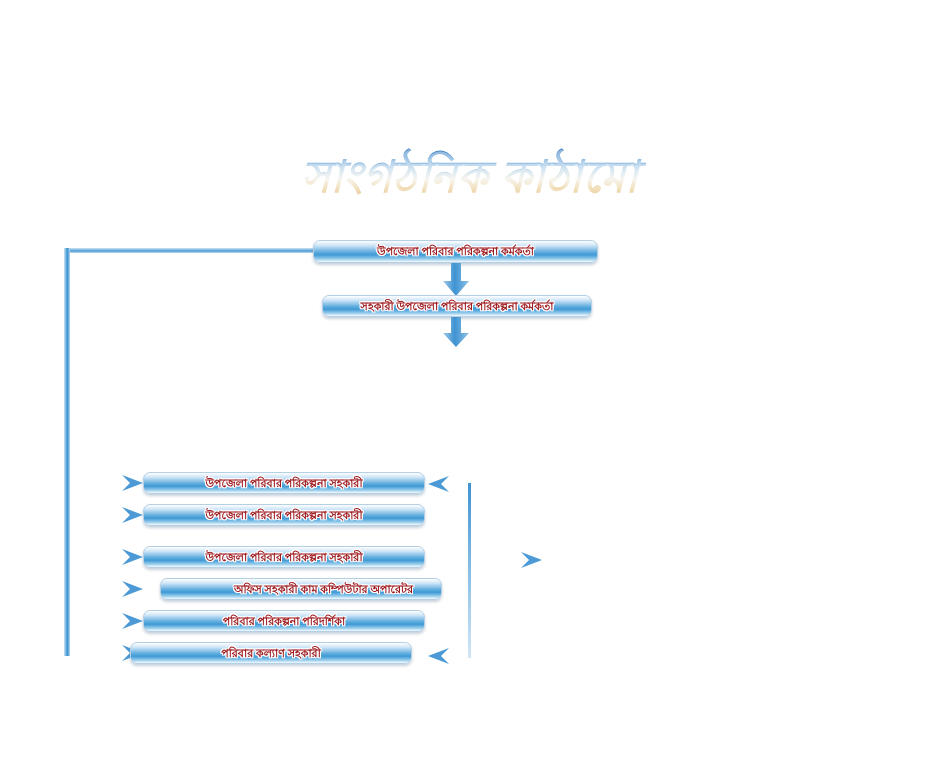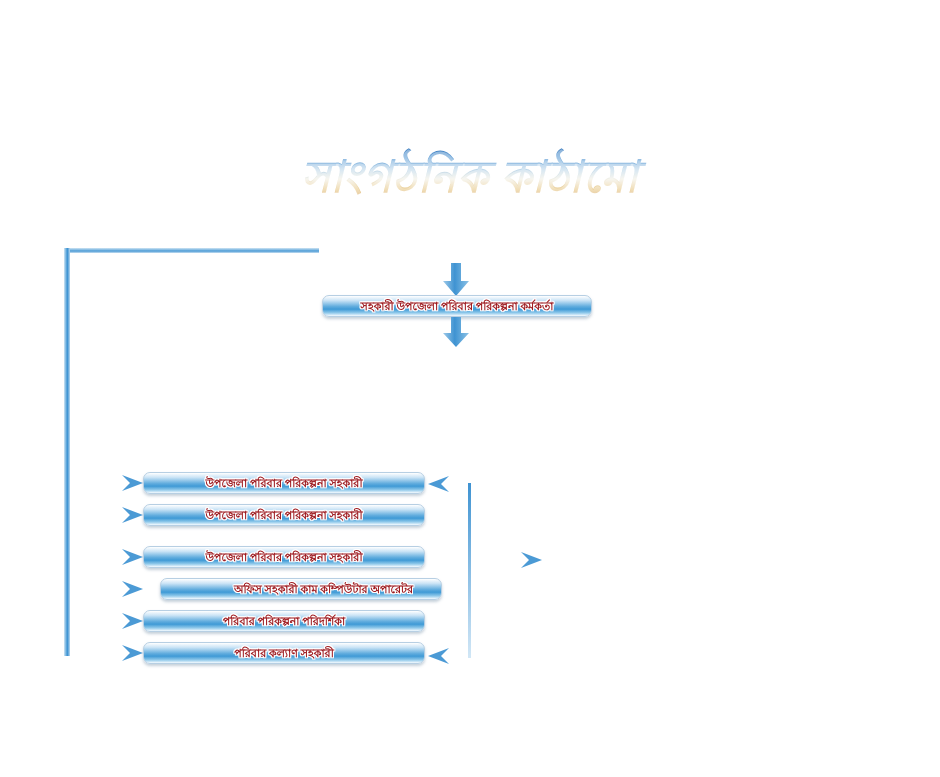--- a/index.html
+++ b/index.html
@@ -118,20 +118,23 @@
     <g fill="#4b9ad5">
       <path d="M58,3 L79,11 L58,19 L66,11 Z"></path>
       <path d="M58,35 L79,43 L58,51 L66,43 Z"></path>
       <path d="M58,77 L79,85 L58,93 L66,85 Z"></path>
       <path d="M58,109 L79,117 L58,125 L66,117 Z"></path>
       <path d="M58,141 L79,149 L58,157 L66,149 Z"></path>
       <path d="M58,173 L79,181 L58,189 L66,181 Z"></path>
     </g>
   </svg>
 
+  <div class="node" style="left:313px; top:192px; width:285px; height:23px;">
+    <span class="label">উপজেলা পরিবার পরিকল্পনা কর্মকর্তা</span>
+  </div>
 
   <svg class="arrow-svg" style="left:440px; top:215px; width:32px; height:33px;" viewBox="0 0 32 33">
     <defs>
       <linearGradient id="gdown1" x1="0" y1="0" x2="1" y2="0">
         <stop offset="0%" stop-color="#9fcae9"></stop>
         <stop offset="45%" stop-color="#3f93d2"></stop>
         <stop offset="100%" stop-color="#8cc2e6"></stop>
       </linearGradient>
     </defs>
     <path d="M11,0 L21,0 L21,18 L29,18 L16,33 L3,18 L11,18 Z" fill="url(#gdown1)"></path>
@@ -166,21 +169,21 @@
   </div>
 
   <div class="node" style="left:160px; top:530px; width:282px; height:22px;padding-left:45px;">
     <span class="label">অফিস সহকারী কাম কম্পিউটার অপারেটর</span>
   </div>
 
   <div class="node" style="left:143px; top:562px; width:282px; height:22px;">
     <span class="label">পরিবার পরিকল্পনা পরিদর্শিকা</span>
   </div>
 
-  <div class="node" style="left:143px; top:594px; width:282px; height:22px;">
+  <div class="node" style="left:130px; top:594px; width:282px; height:22px;">
     <span class="label">পরিবার কল্যাণ সহকারী</span>
   </div>
 
   <svg class="arrow-svg" style="left:425px; top:427px; width:125px; height:186px;" viewBox="0 0 125 186">
     <defs>
       <linearGradient id="gvert" x1="0" y1="0" x2="0" y2="1">
         <stop offset="0%" stop-color="#3f93d2"></stop>
         <stop offset="100%" stop-color="#d2e7f6"></stop>
       </linearGradient>
       <linearGradient id="gleft" x1="1" y1="0" x2="0" y2="0">

